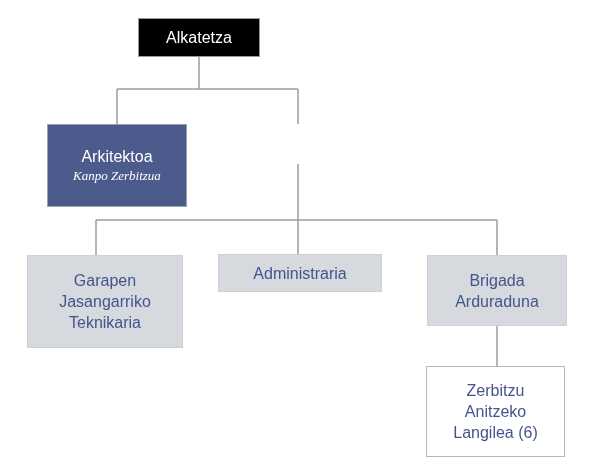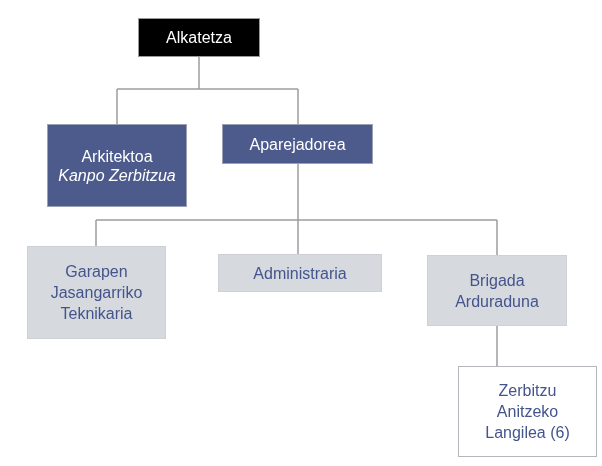--- a/index.html
+++ b/index.html
@@ -48,23 +48,24 @@
     align-items: center;
     justify-content: center;
     text-align: center;
     padding: 10px 10px;
   }
   .node .label {
     font-size: 16px;
     line-height: 21px;
   }
   .node .sublabel {
-    font-size: 16px;
+    font-size: 13px;
     line-height: 18px;
     font-style: italic;
+    font-family: Liberation Serif, serif;
   }
   .node.black {
     background: var(--node-black);
     color: var(--text-light);
     border: 1px solid var(--border-black-box);
   }
   .node.slate {
     background: var(--node-slate);
     color: var(--text-light);
     border: 1px solid var(--border-slate-box);
@@ -75,24 +76,24 @@
     border: 1px solid var(--border-gray-box);
   }
   .node.white {
     background: var(--node-white);
     color: var(--text-blue);
     border: 1px solid var(--border-white-box);
   }
   #n-alkatetza     { left: 138px; top: 18px;  width: 122px; height: 39px; }
   #n-arkitektoa    { left: 47px;  top: 124px; width: 140px; height: 83px; }
   #n-aparejadorea  { left: 222px; top: 124px; width: 151px; height: 40px; }
-  #n-garapen       { left: 27px;  top: 246px; width: 139px; height: 93px; align-items: center; }
+  #n-garapen       { left: 27px;  top: 255px; width: 156px; height: 93px; align-items: center; }
   #n-administraria { left: 218px; top: 254px; width: 164px; height: 38px; }
   #n-brigada       { left: 427px; top: 255px; width: 140px; height: 71px; }
-  #n-zerbitzu      { left: 426px; top: 366px; width: 139px; height: 91px; margin-left: 32px; }
+  #n-zerbitzu      { left: 426px; top: 366px; width: 139px; height: 91px; }
 </style>
 </head>
 <body>
 
 <div class="canvas">
 
   <svg class="connectors" aria-hidden="true">
     <line x1="199" y1="57" x2="199" y2="89"></line>
     <line x1="117" y1="89" x2="298" y2="89"></line>
     <line x1="117" y1="89" x2="117" y2="124"></line>
@@ -106,23 +107,20 @@
 
   <div class="node black" id="n-alkatetza">
     <div class="label">Alkatetza</div>
   </div>
 
   <div class="node slate" id="n-arkitektoa">
     <div class="label">Arkitektoa</div>
     <div class="sublabel">Kanpo Zerbitzua</div>
   </div>
 
-  <div class="node slate" id="n-aparejadorea">
-    <div class="label">Aparejadorea</div>
-  </div>
 
   <div class="node gray" id="n-garapen">
     <div class="label">Garapen Jasangarriko Teknikaria</div>
   </div>
 
   <div class="node gray" id="n-brigada">
     <div class="label">Brigada Arduraduna</div>
   </div>
 
   <div class="node gray" id="n-administraria">

